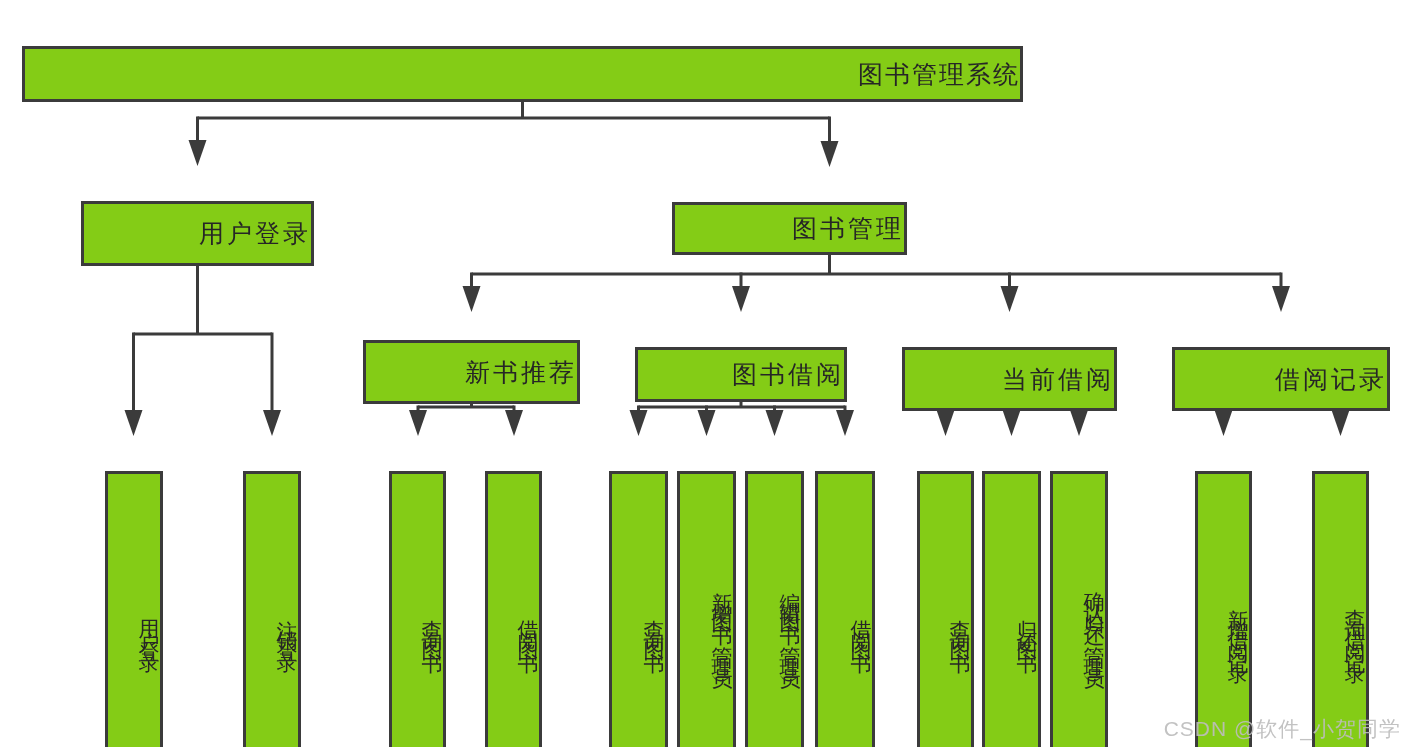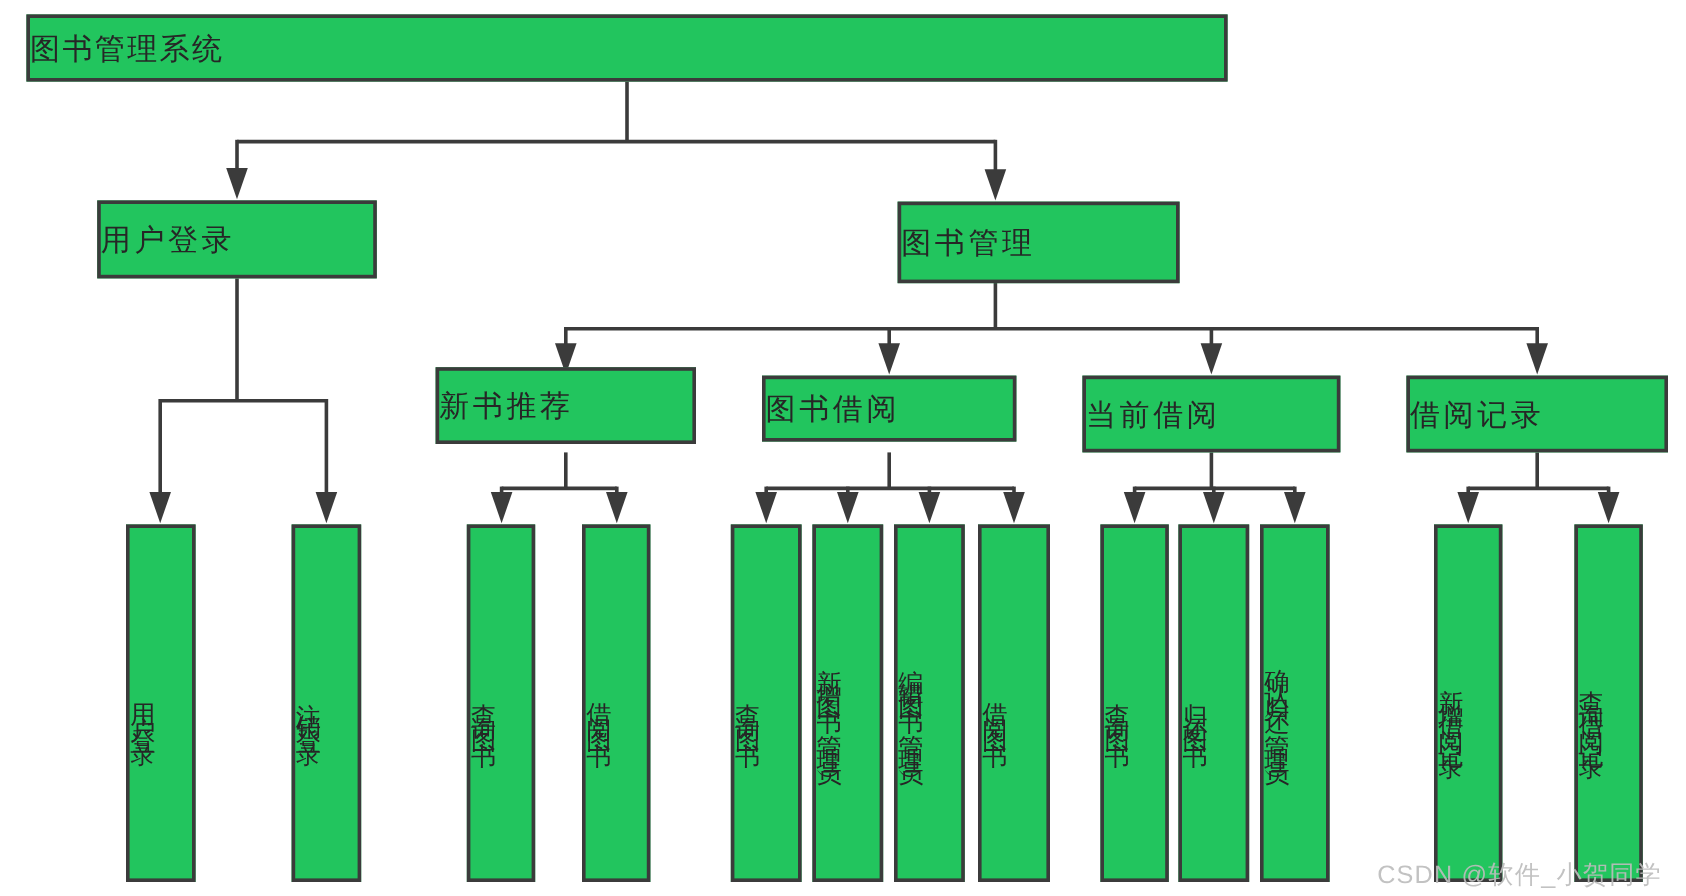--- a/index.html
+++ b/index.html
@@ -8,43 +8,44 @@
     width:1405px; height:747px;
     background:var(--background,#ffffff);
     font-family:"Liberation Sans","DejaVu Sans",sans-serif;
     overflow:hidden;
   }
   #wires { position:absolute; left:0; top:0; z-index:0; }
   .box {
     position:absolute;
     box-sizing:border-box;
     border:3px solid var(--line,#3b3b3b);
-    background:#22c55e;
-    display:flex; align-items:center; justify-content:flex-start;
+    background:#84cc16;
+    display:flex; align-items:center; justify-content:flex-end;
     z-index:1;
+    margin-top:34px;
   }
   .lbl {
     color:var(--text,#262626);
     font-size:25px;
     letter-spacing:3px;
     white-space:nowrap;
   }
   .root .lbl { letter-spacing:2px; }
   .v .lbl {
     writing-mode:vertical-rl;
     text-orientation:mixed;
     font-size:21px;
     letter-spacing:11px;
     white-space:normal;
     line-height:1;
     padding-top:9px;
   }
   #watermark {
     position:absolute;
-    right:20px; bottom:4px;
+    right:4px; bottom:4px;
     z-index:3;
     color:var(--watermark,#bfbfbf);
     font-size:21px;
     letter-spacing:1px;
     opacity:0.92;
   }
 </style>
 </head>
 <body>
 
@@ -115,21 +116,21 @@
     </g>
   </svg>
 
   <div class="box root" style="left:22px;top:12px;width:1001px;height:56px">
     <span class="lbl">图书管理系统</span>
   </div>
 
   <div class="box" style="left:81px;top:167px;width:233px;height:65px">
     <span class="lbl">用户登录</span>
   </div>
-  <div class="box" style="left:748px;top:168px;width:235px;height:68px">
+  <div class="box" style="left:672px;top:168px;width:235px;height:53px">
     <span class="lbl">图书管理</span>
   </div>
 
   <div class="box" style="left:363px;top:306px;width:217px;height:64px">
     <span class="lbl">新书推荐</span>
   </div>
   <div class="box" style="left:635px;top:313px;width:212px;height:55px">
     <span class="lbl">图书借阅</span>
   </div>
   <div class="box" style="left:1172px;top:313px;width:218px;height:64px">

